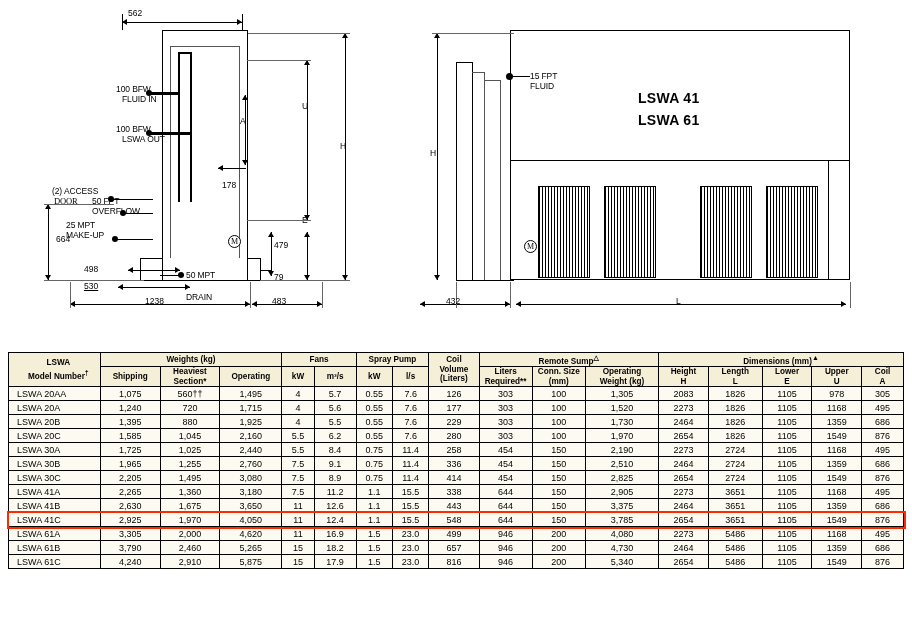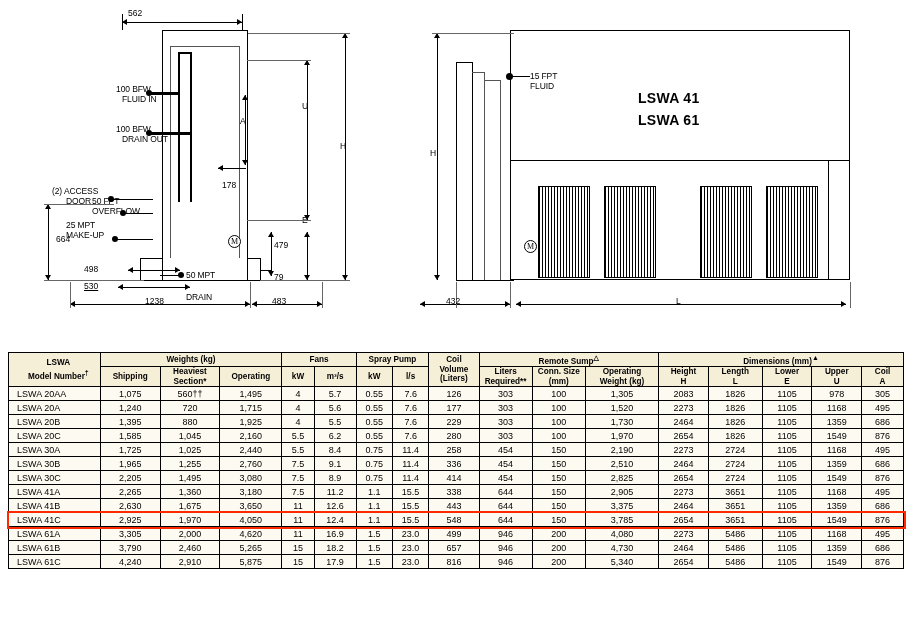--- a/index.html
+++ b/index.html
@@ -106,24 +106,24 @@
     <div style="position:absolute; left:178px; top:272px; width:6px; height:6px; background:#000; border-radius:50%;"></div>
 
     <div class="ln hln" style="left:113px; top:199px; width:40px;"></div>
     <div class="ln hln" style="left:125px; top:213px; width:28px;"></div>
     <div class="ln hln" style="left:117px; top:239px; width:36px;"></div>
     <div class="ln hln" style="left:160px; top:275px; width:24px;"></div>
 
     <div class="lbl" style="left:116px; top:84px;">100 BFW</div>
     <div class="lbl" style="left:122px; top:94px;">FLUID IN</div>
     <div class="lbl" style="left:116px; top:124px;">100 BFW</div>
-    <div class="lbl" style="left:122px; top:134px;">DRAIN OUT</div>
+    <div class="lbl" style="left:122px; top:134px;">LSWA OUT</div>
 
     <div class="lbl" style="left:52px; top:186px;">(2) ACCESS</div>
-    <div class="lbl" style="left:66px; top:196px;">DOOR</div>
+    <div class="lbl" style="left:54px; top:196px;font-family:Liberation Serif, serif;">DOOR</div>
 
     <div class="lbl" style="left:92px; top:196px;">50 FPT</div>
     <div class="lbl" style="left:92px; top:206px;">OVERFLOW</div>
 
     <div class="lbl" style="left:66px; top:220px;">25 MPT</div>
     <div class="lbl" style="left:66px; top:230px;">MAKE-UP</div>
 
     <div class="lbl" style="left:186px; top:270px;">50 MPT</div>
     <div class="lbl" style="left:186px; top:292px;text-align:right;">DRAIN</div>
 

